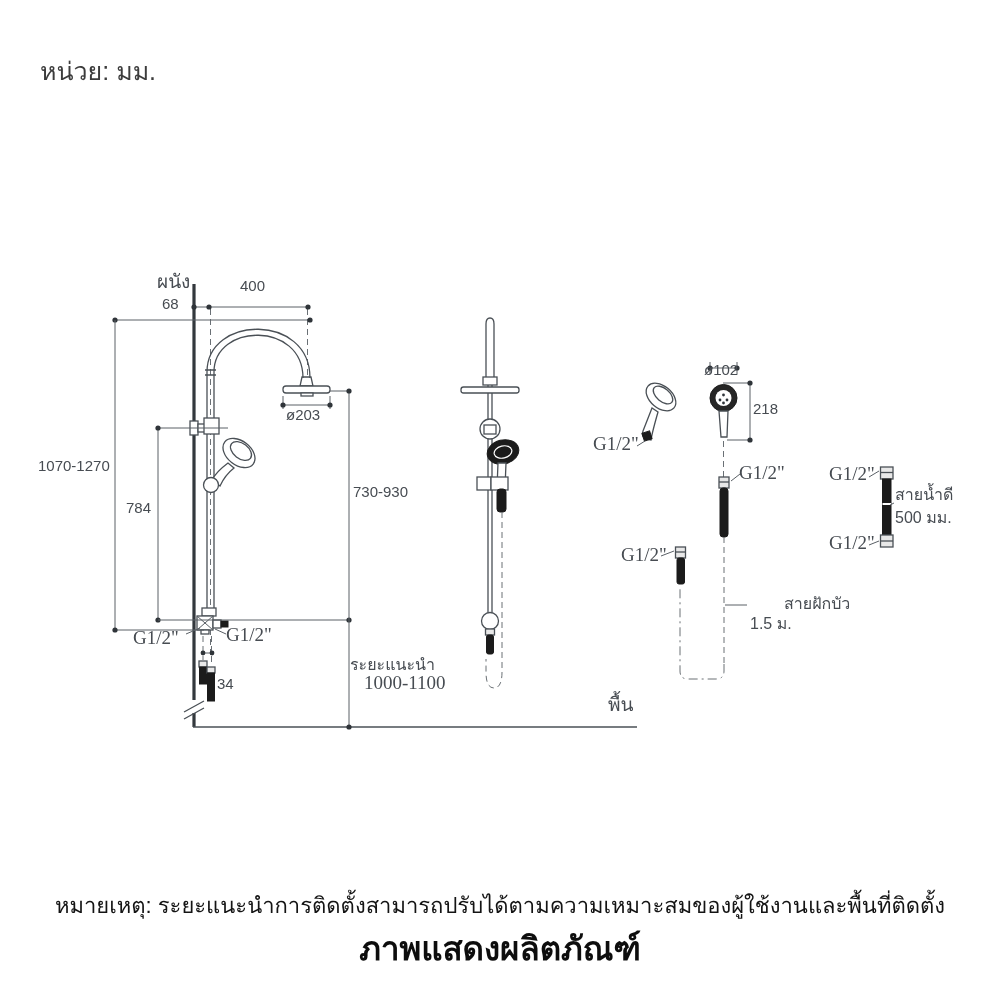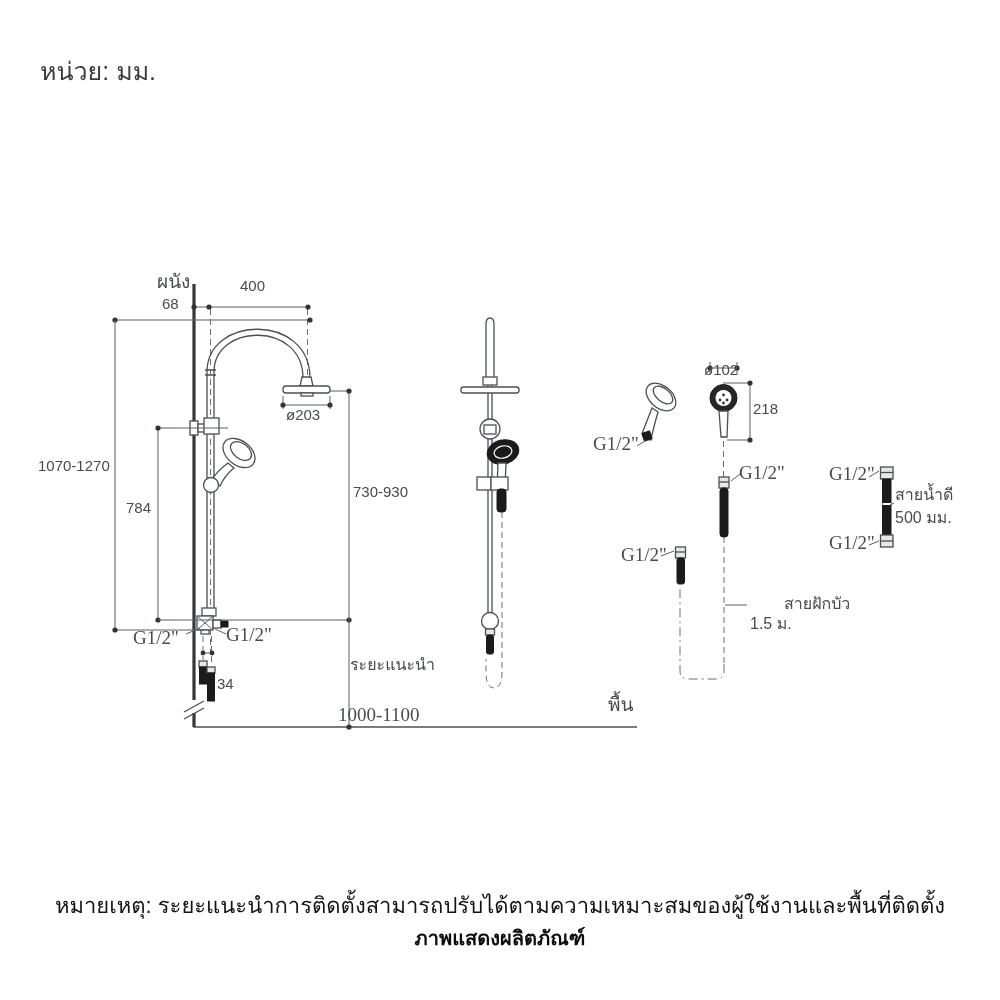--- a/index.html
+++ b/index.html
@@ -7,21 +7,21 @@
     width:1000px;height:1000px;position:relative;background:#ffffff;
     font-family:"Liberation Sans","DejaVu Sans",sans-serif;
     color:#3b4046;overflow:hidden;
   }
   .lbl{position:absolute;white-space:nowrap;color:#474c52;line-height:1.1;}
   .t16{font-size:19px;font-family:Liberation Serif, serif;}
   .t17{font-size:15px;}
   .t15{font-size:16px;}
   .header{position:absolute;left:40px;top:52px;color:#3c3c3c;font-size:25px;line-height:38px;}
   .footer-note{position:absolute;left:0;top:888px;width:1000px;text-align:center;color:#141414;font-size:22px;}
-  .footer-caption{position:absolute;left:0;top:922px;width:1000px;text-align:center;color:#0d0d0d;font-size:20px;font-weight:bold;}
+  .footer-caption{position:absolute;left:0;top:922px;width:1000px;text-align:center;color:#0d0d0d;font-size:33px;font-weight:bold;}
   svg{position:absolute;left:0;top:0;}
   .ln{stroke:#4a5056;stroke-width:1.3;fill:none;}
   .thick{stroke:#33383d;stroke-width:3.2;fill:none;}
   .dim{stroke:#5a6066;stroke-width:1;fill:none;}
   .dsh{stroke:#6a7075;stroke-width:1;fill:none;stroke-dasharray:6 4;}
   .dshdot{stroke:#6a7075;stroke-width:1;fill:none;stroke-dasharray:9 4 2 4;}
   .dot{fill:#2f3439;stroke:none;}
   .blk{fill:#1b1b1b;stroke:#1b1b1b;}
   .wfill{fill:#ffffff;}
   .gfill{fill:#e8e8e8;}
@@ -189,21 +189,21 @@
 <div class="lbl t17" style="left:162px;top:296px;">68</div>
 <div class="lbl t17" style="left:240px;top:278px;">400</div>
 <div class="lbl t17" style="left:286px;top:407px;">ø203</div>
 <div class="lbl t17" style="left:38px;top:458px;">1070-1270</div>
 <div class="lbl t17" style="left:126px;top:500px;">784</div>
 <div class="lbl t17" style="left:353px;top:484px;">730-930</div>
 <div class="lbl t16" style="left:133px;top:628px;">G1/2"</div>
 <div class="lbl t16" style="left:226px;top:625px;">G1/2"</div>
 <div class="lbl t17" style="left:217px;top:676px;">34</div>
 <div class="lbl t15" style="left:350px;top:656px;">ระยะแนะนำ</div>
-<div class="lbl t16" style="left:338px;top:673px;margin-top:32px;">1000-1100</div>
+<div class="lbl t16" style="left:364px;top:673px;">1000-1100</div>
 <div class="lbl t16" style="left:608px;top:695px;">พื้น</div>
 <div class="lbl t16" style="left:593px;top:434px;">G1/2"</div>
 <div class="lbl t17" style="left:704px;top:352px;margin-top:10px;">ø102</div>
 <div class="lbl t17" style="left:753px;top:401px;">218</div>
 <div class="lbl t16" style="left:739px;top:463px;">G1/2"</div>
 <div class="lbl t16" style="left:621px;top:545px;">G1/2"</div>
 <div class="lbl t15" style="left:748px;top:595px;margin-left:36px;">สายฝักบัว</div>
 <div class="lbl t15" style="left:750px;top:615px;">1.5 ม.</div>
 <div class="lbl t16" style="left:829px;top:464px;">G1/2"</div>
 <div class="lbl t15" style="left:895px;top:486px;">สายน้ำดี</div>

